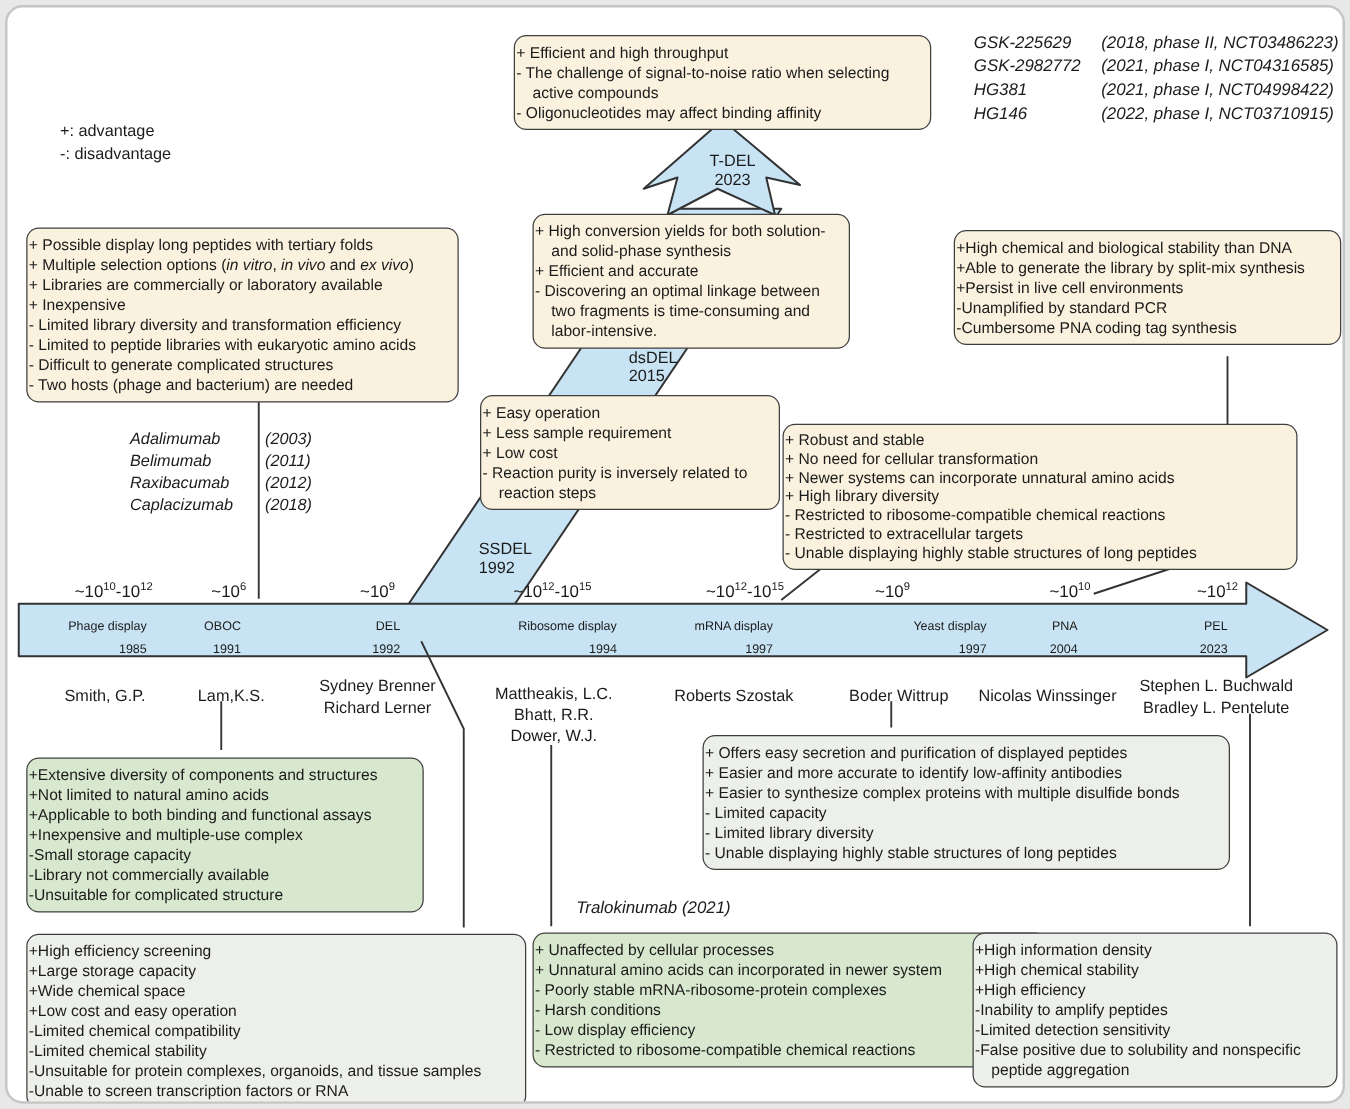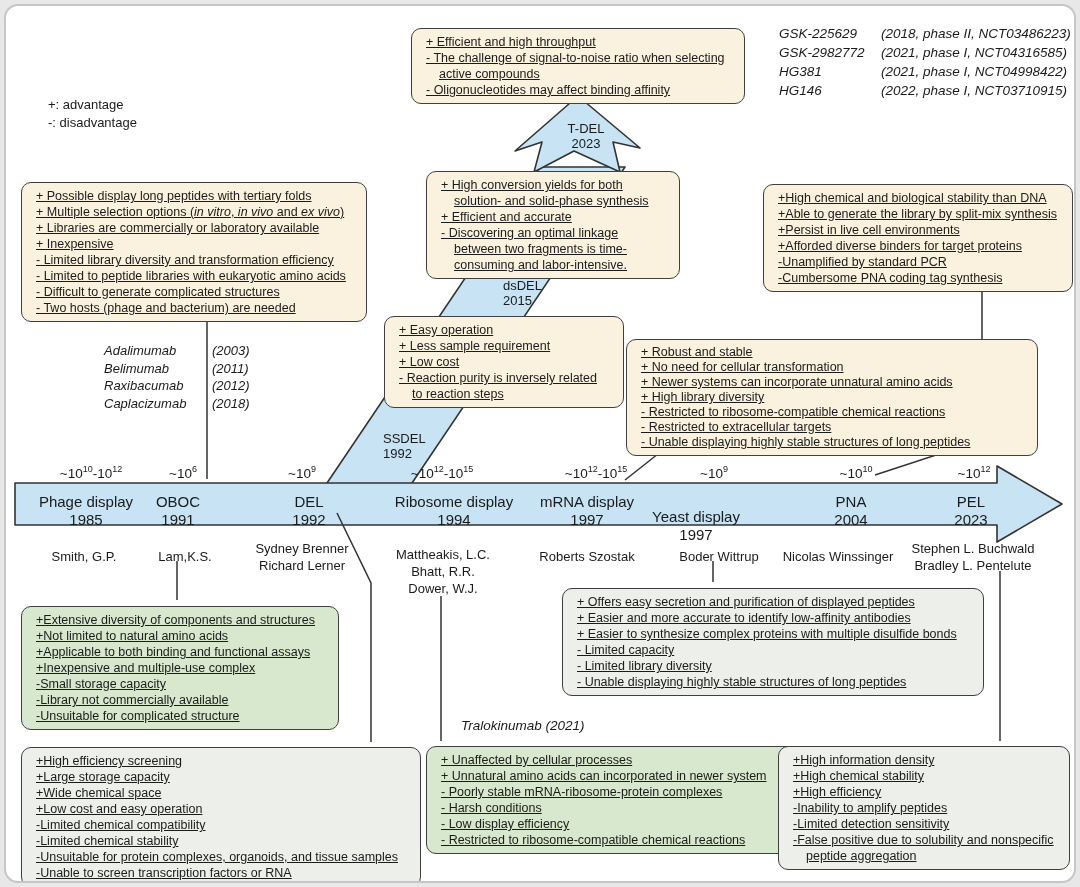--- a/index.html
+++ b/index.html
@@ -6,34 +6,34 @@
   .page{width:1080px;height:887px;position:relative;background:#e8e8e8;
         font-family:"Liberation Sans",sans-serif;color:#1b1b1b;}
   .figure{position:absolute;left:4px;top:4px;width:1068px;height:875px;
           background:#ffffff;border:2px solid #c6c6c6;border-radius:14px;overflow:hidden;}
   .layer{position:absolute;left:0;top:0;width:1080px;height:887px;}
   svg.shapes{position:absolute;left:-6px;top:-6px;width:1080px;height:887px;}
   svg.shapes polygon{stroke:#333;stroke-width:1.6;stroke-linejoin:round;}
   svg.shapes polyline, svg.shapes path{fill:none;stroke:#333;stroke-width:1.5;}
   .abs{position:absolute;}
   .box{position:absolute;border:1.6px solid #3f3f3f;border-radius:10px;
-       padding:5px 14px;font-size:12.5px;line-height:16px;box-sizing:border-box;text-decoration:underline;}
+       padding:5px 1px;font-size:12.5px;line-height:16px;box-sizing:border-box;}
   .box .ln{padding-left:13px;text-indent:-13px;}
   .cream{background:#FAF2DE;}
   .green{background:#D8E8CE;}
   .gray{background:#EDF0EA;}
   .tight{line-height:15px;}
   .legend{font-size:13px;line-height:18px;}
   .pairs{font-size:13px;line-height:19px;font-style:italic;}
   .pairs .row{white-space:nowrap;}
   .pairs .c1{display:inline-block;width:102px;}
   .drugs .c1{width:108px;}
   .sizeLabel{font-size:13.5px;transform:translateX(-50%);white-space:nowrap;}
   .sizeLabel sup{font-size:9px;}
-  .station{transform:translateX(-50%);text-align:center;font-size:15px;line-height:18px;white-space:nowrap;}
+  .station{transform:translateX(-50%);text-align:right;font-size:10px;line-height:18px;white-space:nowrap;}
   .people{transform:translateX(-50%);text-align:center;font-size:13px;line-height:17px;white-space:nowrap;}
   .branch{font-size:13px;line-height:15px;}
   .branch div{white-space:nowrap;}
   .tdel-branch{text-align:center;transform:translateX(-50%);}
   .italic{font-style:italic;}
   .trial-note{font-size:13.5px;}
 </style>
 </head>
 <body>
 
@@ -92,21 +92,20 @@
       <div class="box cream" style="left:420px;top:165px;width:254px;">
           <div class="ln">+ High conversion yields for both solution- and solid-phase synthesis</div>
           <div class="ln">+ Efficient and accurate</div>
           <div class="ln">- Discovering an optimal linkage between two fragments is time-consuming and labor-intensive.</div>
         </div>
 
       <div class="box cream" style="left:757px;top:178px;width:310px;">
           <div class="ln">+High chemical and biological stability than DNA</div>
           <div class="ln">+Able to generate the library by split-mix synthesis</div>
           <div class="ln">+Persist in live cell environments</div>
-          <div class="ln">+Afforded diverse binders for target proteins</div>
           <div class="ln">-Unamplified by standard PCR</div>
           <div class="ln">-Cumbersome PNA coding tag synthesis</div>
         </div>
 
       <div class="abs pairs drugs" style="left:98px;top:336px;line-height:17.5px;">
           <div class="row"><span class="c1">Adalimumab</span><span class="c2">(2003)</span></div>
           <div class="row"><span class="c1">Belimumab</span><span class="c2">(2011)</span></div>
           <div class="row"><span class="c1">Raxibacumab</span><span class="c2">(2012)</span></div>
           <div class="row"><span class="c1">Caplacizumab</span><span class="c2">(2018)</span></div>
         </div>
@@ -163,21 +162,21 @@
         <div>1992</div>
       </div>
       <div class="abs station" style="left:448px;top:487px;">
         <div>Ribosome display</div>
         <div>1994</div>
       </div>
       <div class="abs station" style="left:581px;top:487px;">
         <div>mRNA display</div>
         <div>1997</div>
       </div>
-      <div class="abs station" style="left:690px;top:487px;margin-top:15px;">
+      <div class="abs station" style="left:754px;top:487px;">
         <div>Yeast display</div>
         <div>1997</div>
       </div>
       <div class="abs station" style="left:845px;top:487px;">
         <div>PNA</div>
         <div>2004</div>
       </div>
       <div class="abs station" style="left:965px;top:487px;">
         <div>PEL</div>
         <div>2023</div>

